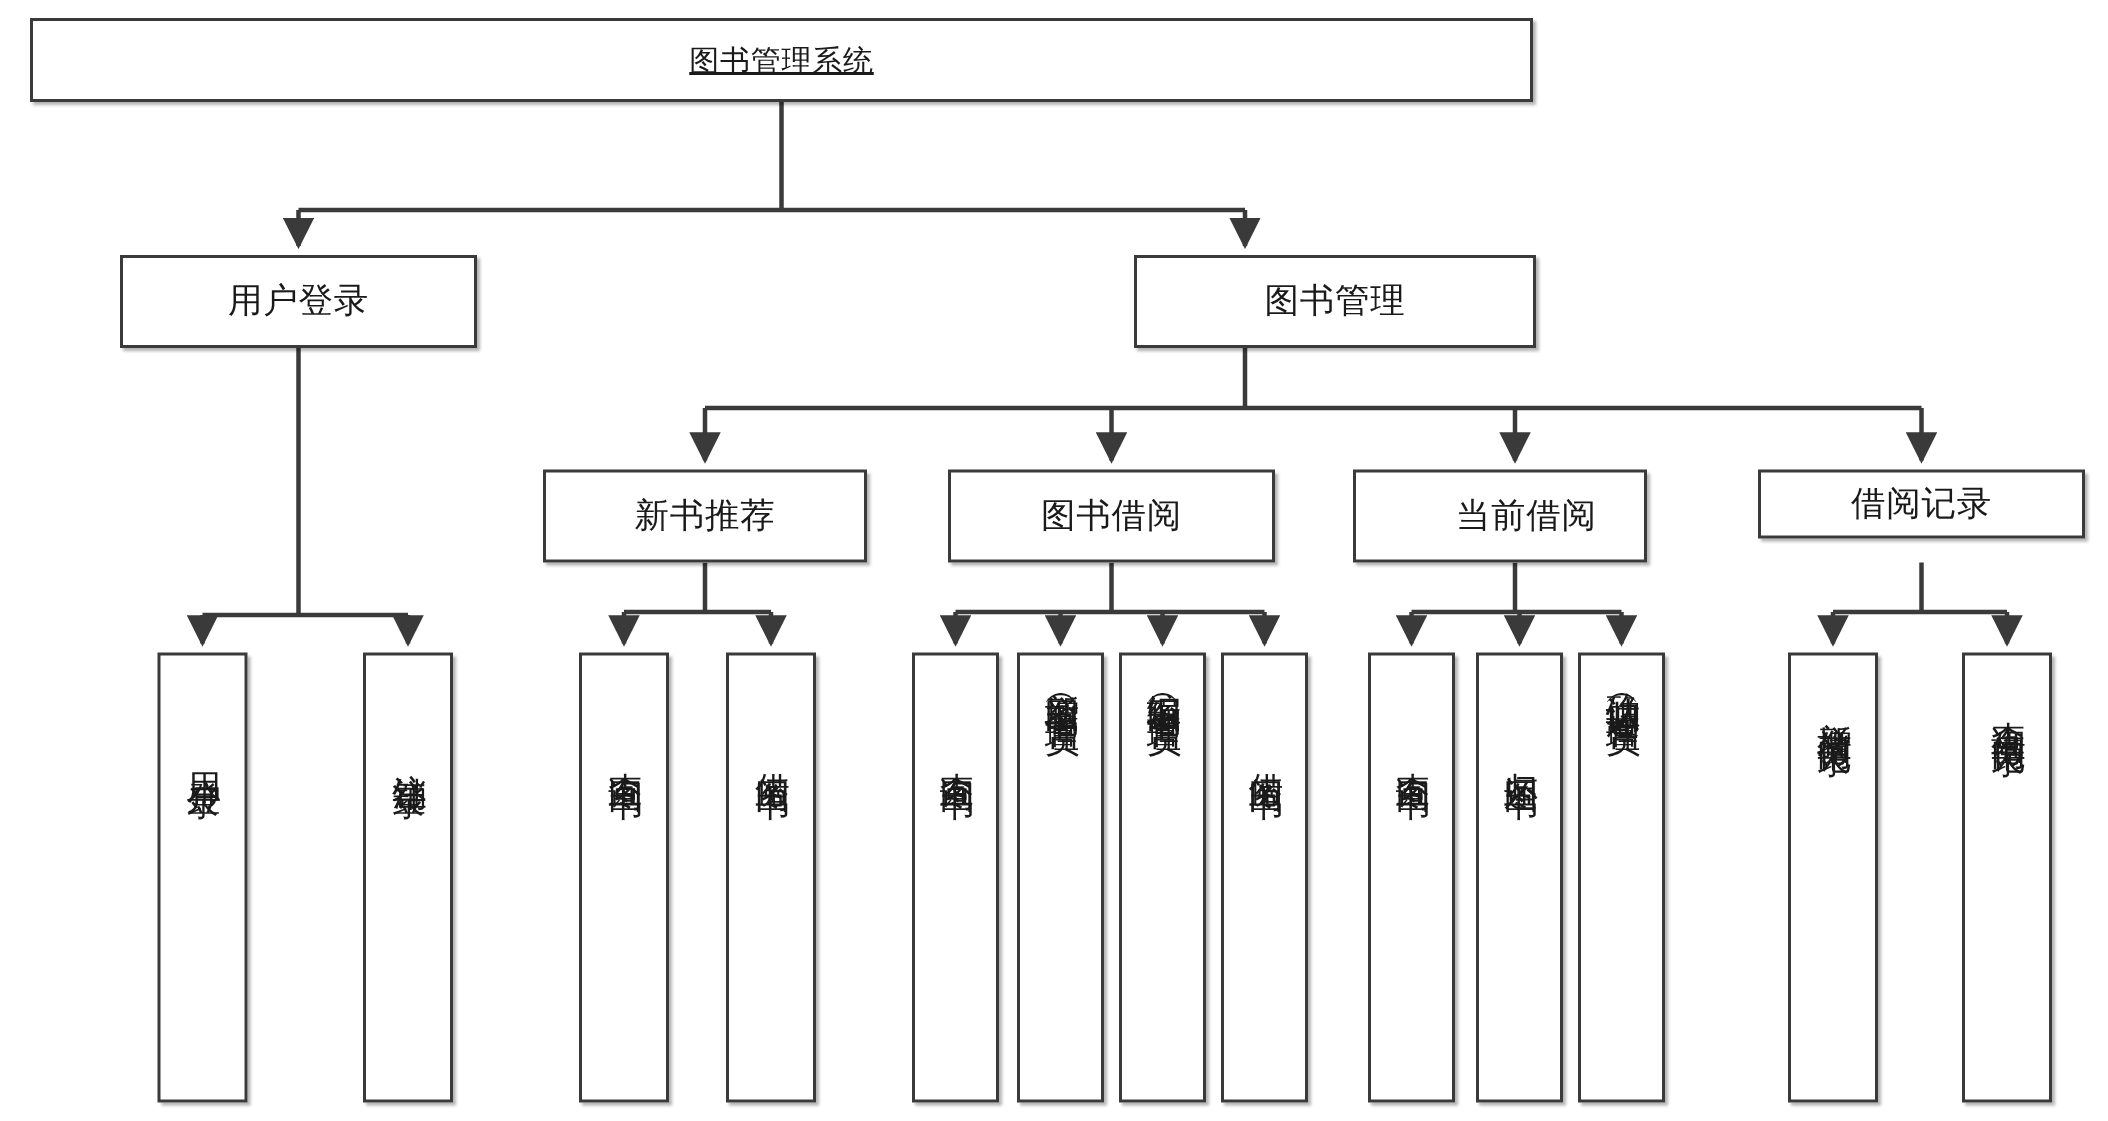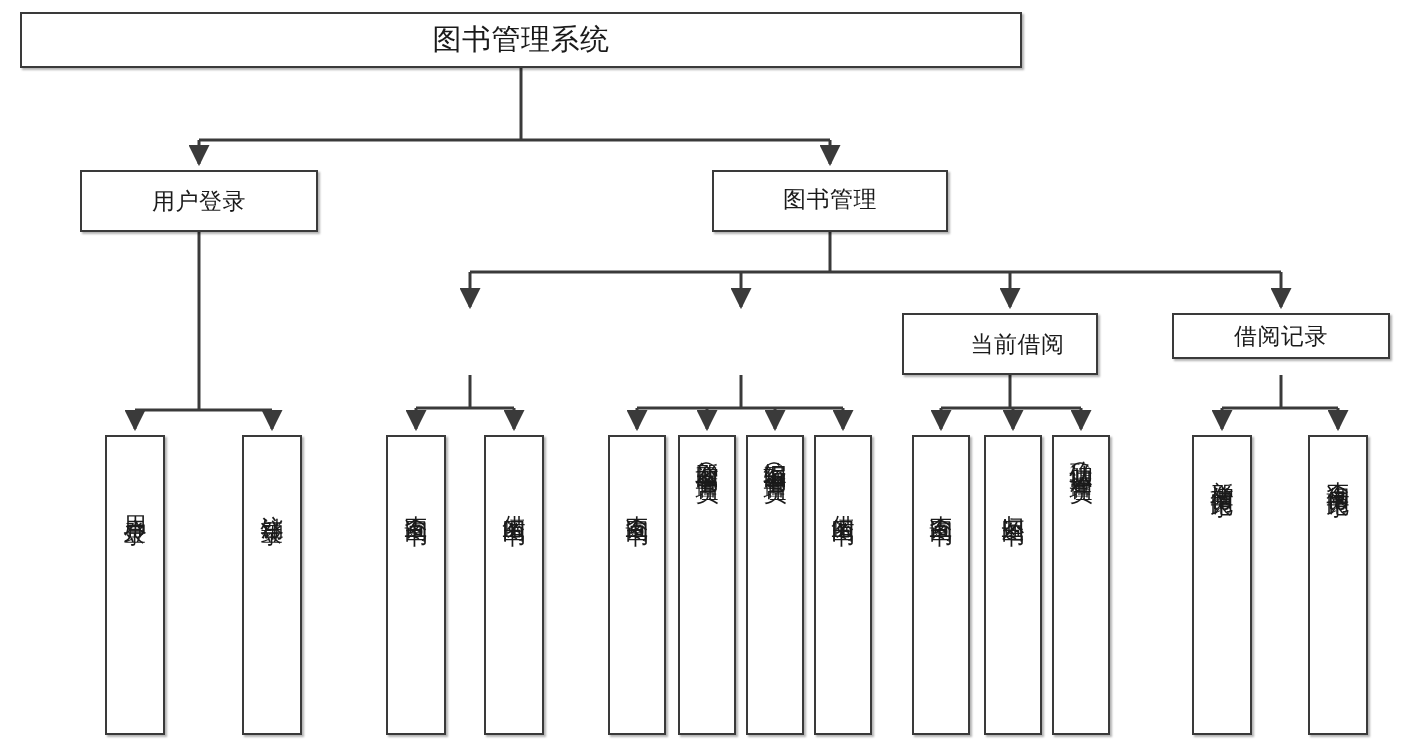--- a/index.html
+++ b/index.html
@@ -52,21 +52,22 @@
   .node.vertical .label {
     writing-mode: vertical-rl;
     text-orientation: upright;
     font-size: 23px;
     letter-spacing: 3px;
     line-height: 1.0;
     white-space: nowrap;
     text-align: left;
   }
   .node.root .label {
-    font-size: 29px;
+    font-size: 20px;
+    text-decoration: underline;
   }
   .watermark {
     position: absolute;
     right: 8px;
     bottom: 4px;
     font-size: 17px;
     color: #b8b8b8;
     letter-spacing: 0.5px;
     white-space: nowrap;
   }
@@ -126,24 +127,30 @@
     </g>
   </svg>
 
   <div class="node root" style="left:20px; top:12px; width:1002px; height:56px;">
     <span class="label">图书管理系统</span>
   </div>
 
   <div class="node" style="left:80px; top:170px; width:238px; height:62px;">
     <span class="label">用户登录</span>
   </div>
-  <div class="node" style="left:712px; top:170px; width:236px; height:62px;font-family:Liberation Mono, monospace;">
+  <div class="node" style="left:756px; top:170px; width:268px; height:62px;">
     <span class="label">图书管理</span>
   </div>
 
+  <div class="node" style="left:362px; top:313px; width:216px; height:62px;">
+    <span class="label">新书推荐</span>
+  </div>
+  <div class="node" style="left:632px; top:313px; width:218px; height:62px;">
+    <span class="label">图书借阅</span>
+  </div>
   <div class="node" style="left:902px; top:313px; width:196px; height:62px;padding-left:35px;">
     <span class="label">当前借阅</span>
   </div>
   <div class="node" style="left:1172px; top:313px; width:218px; height:46px;">
     <span class="label">借阅记录</span>
   </div>
 
   <div class="node vertical" style="left:105px; top:435px; width:60px; height:300px; padding-top:60px;">
     <span class="label">用户登录</span>
   </div>

